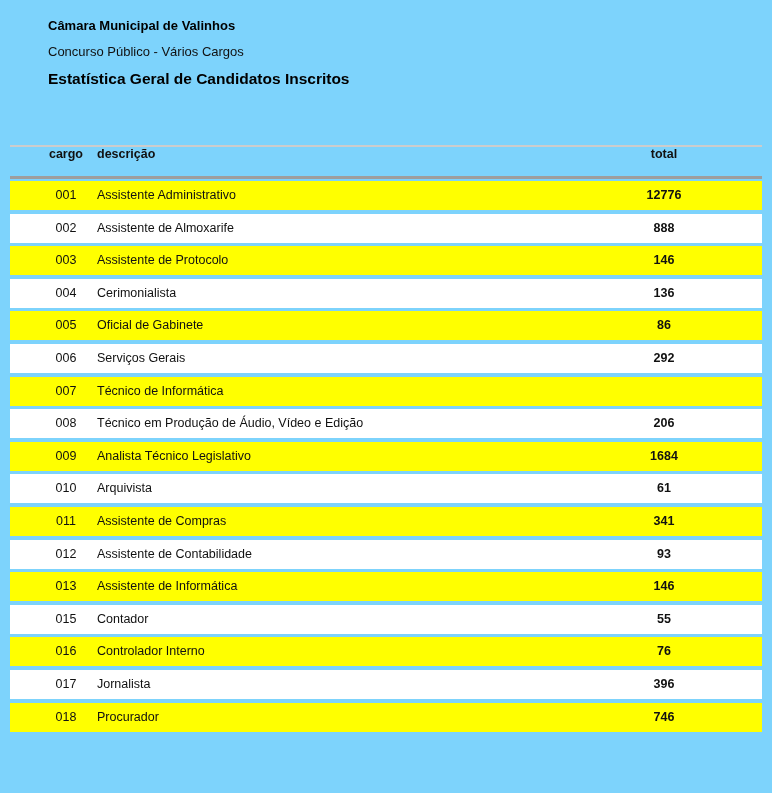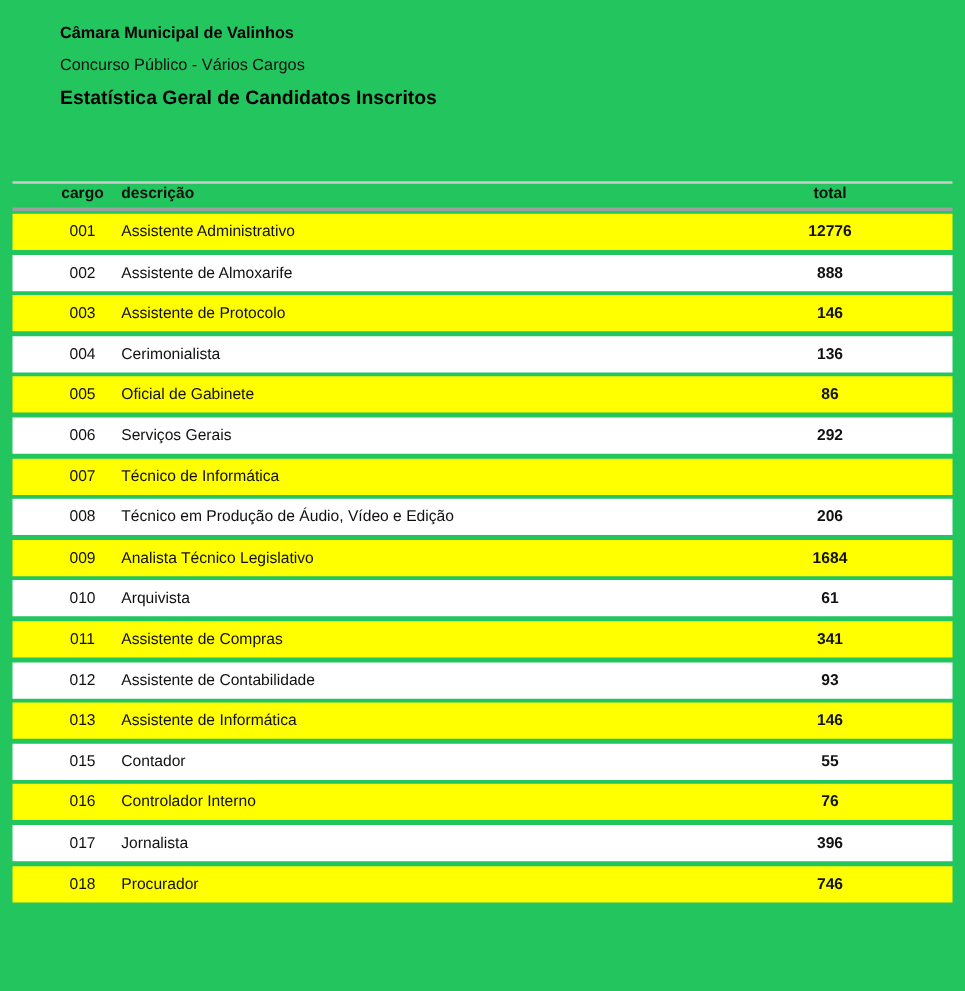--- a/index.html
+++ b/index.html
@@ -1,25 +1,25 @@
 <!DOCTYPE html>
 <html><head>
 <meta charset="utf-8">
 <style>
   * { margin: 0; padding: 0; box-sizing: border-box; }
   html, body { width: 772px; height: 793px; background: #ffffff; overflow: hidden; }
   body { font-family: "Liberation Sans", "DejaVu Sans", sans-serif; color: #111111; }
-  .page { position: relative; width: 772px; height: 793px; background: #22c55e; }
+  .page { position: relative; width: 772px; height: 793px; background: #7dd3fc; }
 
   .org-name   { position: absolute; left: 48px; top: 18px;  font-size: 13px; font-weight: bold; color: #000000; }
   .subtitle   { position: absolute; left: 48px; top: 44px;  font-size: 13px; color: #111111; }
   .report-title { position: absolute; left: 48px; top: 70px; font-size: 15.5px; font-weight: bold; color: #000000; }
 
   .table { position: absolute; left: 10px; top: 145px; width: 752px; border-top: 2px solid #cccccc; }
-  .thead { position: relative; height: 22px; line-height: 15px; border-bottom: 3px solid #9e9e9e; font-weight: bold; font-size: 12.5px; }
+  .thead { position: relative; height: 32px; line-height: 15px; border-bottom: 3px solid #9e9e9e; font-weight: bold; font-size: 12.5px; }
   .tbody { margin-top: 2px; }
   .row   { position: relative; height: 29px; line-height: 29px; margin-bottom: 3.6px; font-size: 12.5px; background: #ffffff; }
   .row:nth-child(odd) { background: #FFFF00; }
 
   .c-cargo    { position: absolute; left: 20px;  width: 72px;  text-align: center; }
   .c-desc     { position: absolute; left: 87px;  right: 190px; white-space: nowrap; }
   .c-total    { position: absolute; left: 564px; width: 180px; text-align: center; font-weight: bold; }
   .thead .c-cargo { font-weight: bold; }
   .thead .c-total { font-weight: bold; }
 

